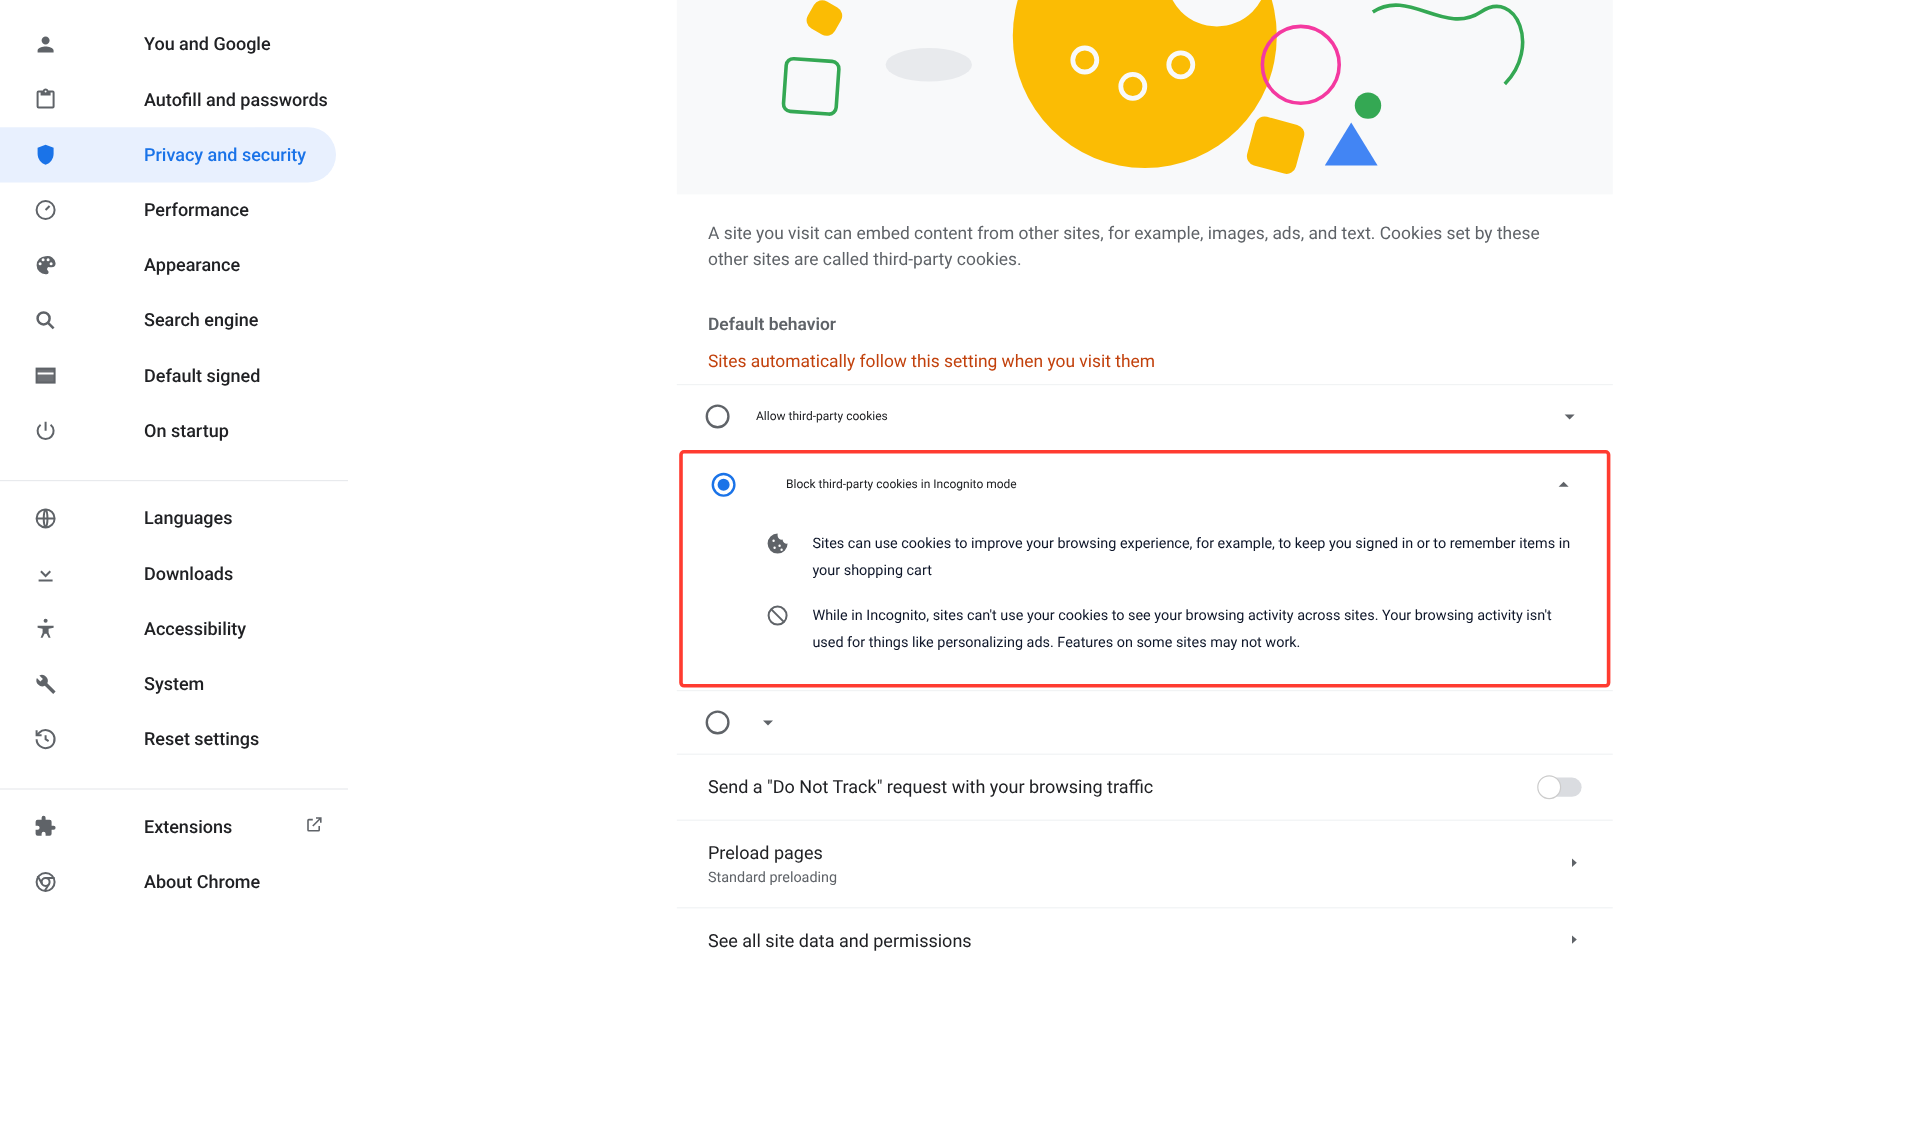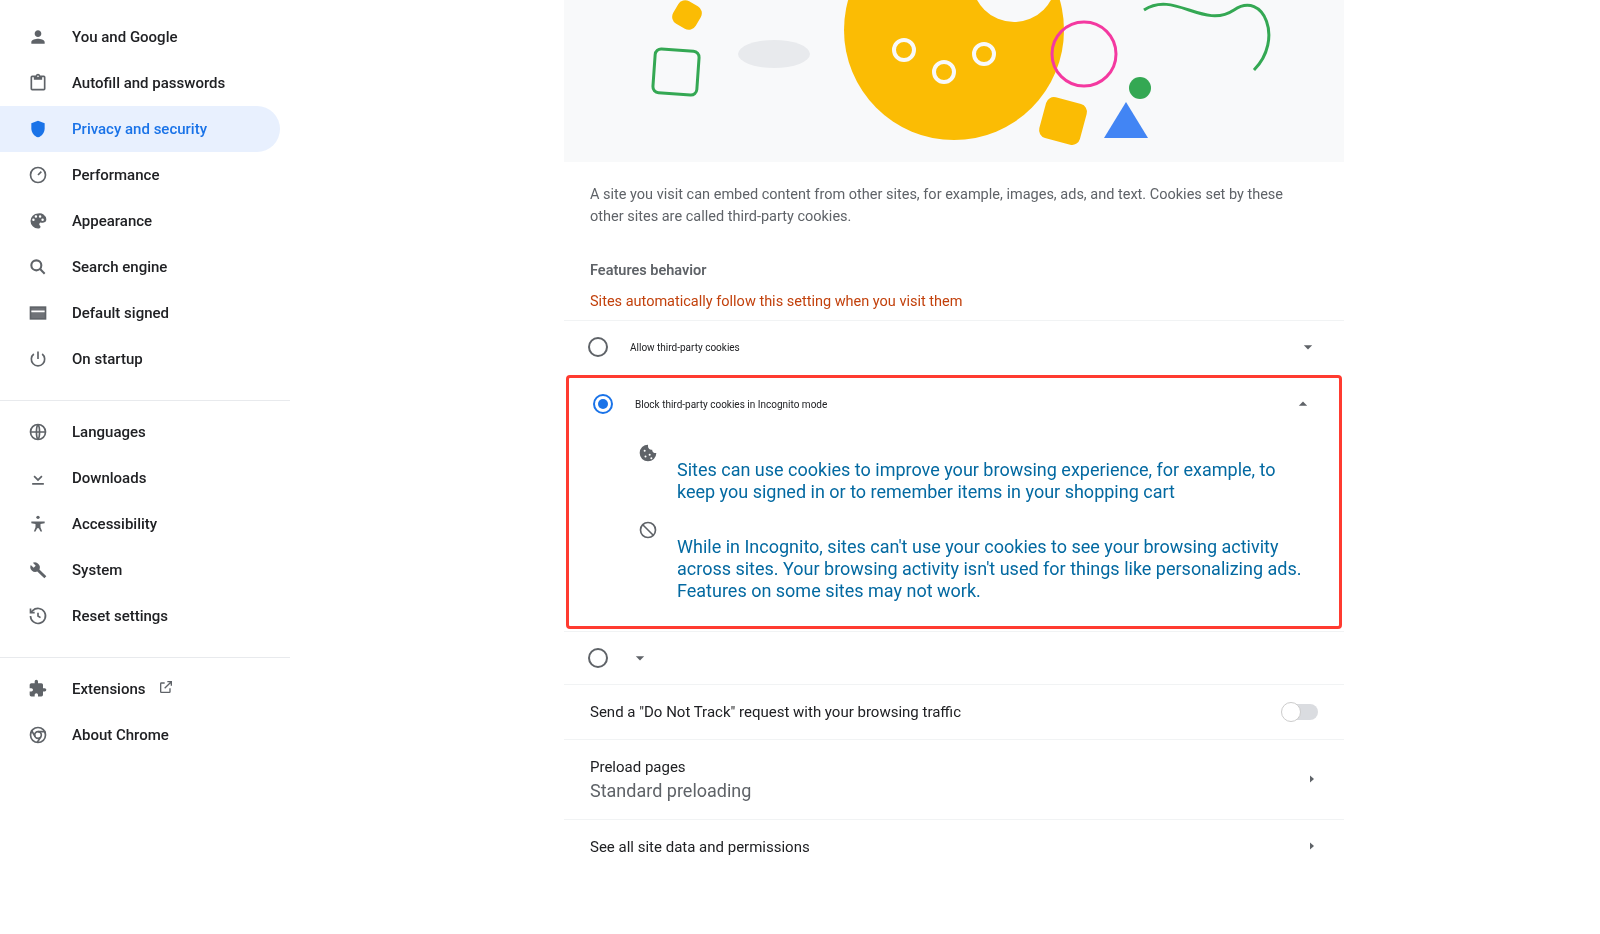--- a/index.html
+++ b/index.html
@@ -22,20 +22,21 @@
   .divider { height: 1px; background: #e8eaed; margin: 8px 0 8px 0; width: 290px; }
   .nav-item {
     display: flex;
     align-items: center;
     height: 46px;
     padding-left: 28px;
     border-radius: 0 23px 23px 0;
     margin-right: 20px;
     cursor: pointer;
     color: #202124;
+    gap: 48px;
   }
   .nav-item.active {
     background: #e8f0fe;
     color: #1a73e8;
   }
   .nav-item .icon {
     width: 20px;
     height: 20px;
     margin-right: 24px;
     display: inline-flex;
@@ -105,52 +106,51 @@
     top: 3px; left: 3px;
   }
   .option-label { flex: 1; font-size: 10px; color: #202124; }
   .chev { color: #5f6368; width: 20px; height: 20px; display: flex; align-items: center; justify-content: center; }
 
   .highlight-box {
     border: 3px solid #ff3b30;
     border-radius: 4px;
     margin: 2px 2px;
   }
-  .highlight-box .option-row { border-top: none; }
+  .highlight-box .option-row { border-top: none; gap: 20px; }
 
   .detail-block {
     padding: 4px 26px 16px 68px;
   }
   .detail-row {
     display: flex;
     padding: 8px 0;
   }
   .detail-icon {
     width: 22px; height: 22px;
     color: #5f6368;
     margin-right: 18px;
     flex-shrink: 0;
     display: flex; align-items: center; justify-content: center;
   }
   .detail-text {
-    color: #0369a1;
-    font-size: 18px;
+    color: #0f172a;
+    font-size: 12px;
     line-height: 22px;
     flex: 1;
-    margin-top: 17px;
   }
 
   .setting-row {
     display: flex;
     align-items: center;
     padding: 18px 26px;
     border-top: 1px solid #f1f3f4;
   }
   .setting-label { flex: 1; font-size: 15px; color: #202124; }
-  .setting-sub { font-size: 18px; color: #5f6368; margin-top: 4px; }
+  .setting-sub { font-size: 12px; color: #5f6368; margin-top: 4px; }
   .toggle {
     width: 36px; height: 16px;
     background: #dadce0;
     border-radius: 8px;
     position: relative;
   }
   .toggle::after {
     content: "";
     position: absolute;
     width: 18px; height: 18px;
@@ -342,21 +342,21 @@
       <path d="M580 10 C 610 -10, 640 30, 670 10 S 720 40, 690 70" fill="none" stroke="#34a853" stroke-width="3"></path>
 
       <rect x="478" y="100" width="42" height="42" rx="8" fill="#fbbc04" transform="rotate(15 499 121)"></rect>
 
       <path d="M540 138 L562 102 L584 138 Z" fill="#4285f4"></path>
     </svg>
   </div>
 
   <div class="intro-text">A site you visit can embed content from other sites, for example, images, ads, and text. Cookies set by these other sites are called third-party cookies.</div>
 
-  <div class="section-title">Features behavior</div>
+  <div class="section-title">Default behavior</div>
   <div class="section-sub">Sites automatically follow this setting when you visit them</div>
 
   <div class="option-row">
     <span class="radio"></span>
     <span class="option-label">Allow third-party cookies</span>
     <span class="chev">
       <svg viewBox="0 0 24 24" width="20" height="20" fill="currentColor">
           <path d="M7 10l5 5 5-5z"></path>
         </svg>
     </span>

